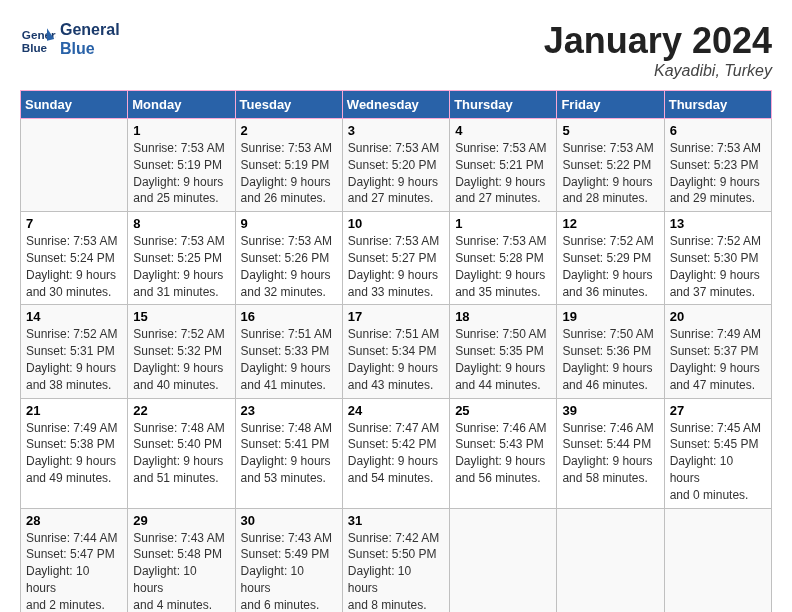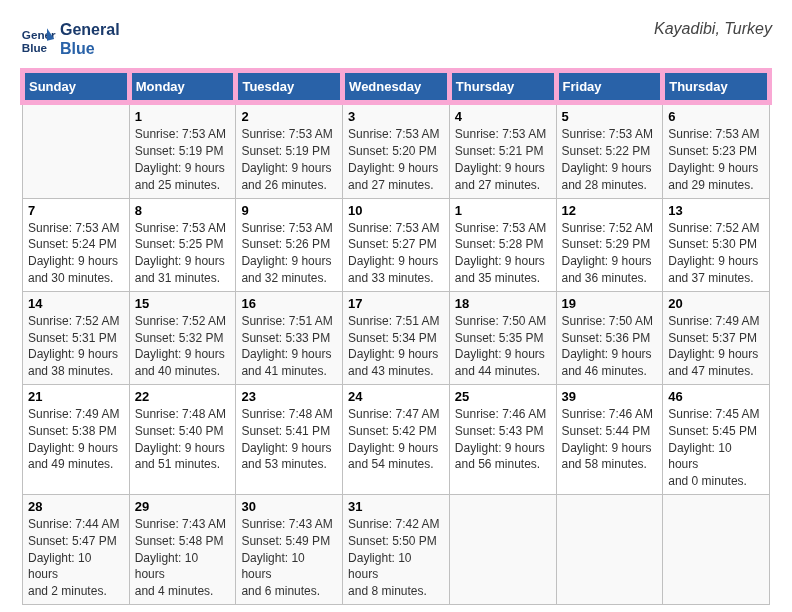--- a/index.html
+++ b/index.html
@@ -43,21 +43,21 @@
       border-collapse: collapse;
       font-size: 11px;
     }
     thead tr th {
       background: #2962a8;
       color: #fff;
       padding: 6px 4px;
       text-align: left;
       font-size: 13px;
       font-weight: bold;
-      border: 5px solid #f9a8d4;
+      border: 1px solid #f9a8d4;
     }
     tbody tr td {
       border: 1px solid #c0c0c0;
       vertical-align: top;
       padding: 4px 5px;
       height: 80px;
       width: calc(100% / 7);
       background: #fff;
     }
     tbody tr:nth-child(odd) td {
@@ -87,20 +87,21 @@
       <text x="2" y="20" font-size="13" font-weight="bold" fill="#1a3a6b">General</text>
       <text x="2" y="34" font-size="13" font-weight="bold" fill="#1a3a6b">Blue</text>
       <polygon points="30,8 38,20 30,22" fill="#2962a8"></polygon>
     </svg>
     <div style="display:flex;flex-direction:column;line-height:1.2;">
       <span style="font-size:16px;font-weight:bold;color:#1a3a6b;">General</span>
       <span style="font-size:16px;font-weight:bold;color:#2962a8;">Blue</span>
     </div>
   </div>
   <div class="title-block">
+    <div class="month-title">January 2024</div>
     <div class="location">Kayadibi, Turkey</div>
   </div>
 </div>
 
 <table>
   <thead>
     <tr>
     <th>Sunday</th>
         <th>Monday</th>
         <th>Tuesday</th>
@@ -295,21 +296,21 @@
 and 56 minutes.</div>
         </td>
         <td>
           <span class="day-number">39</span>
           <div class="day-info" style="white-space: pre-line;">Sunrise: 7:46 AM
 Sunset: 5:44 PM
 Daylight: 9 hours
 and 58 minutes.</div>
         </td>
         <td>
-          <span class="day-number">46</span>
+          <span class="day-number">27</span>
           <div class="day-info" style="white-space: pre-line;">Sunrise: 7:45 AM
 Sunset: 5:45 PM
 Daylight: 10 hours
 and 0 minutes.</div>
         </td>
       </tr>
       <tr>
         <td>
           <span class="day-number">28</span>
           <div class="day-info" style="white-space: pre-line;">Sunrise: 7:44 AM

